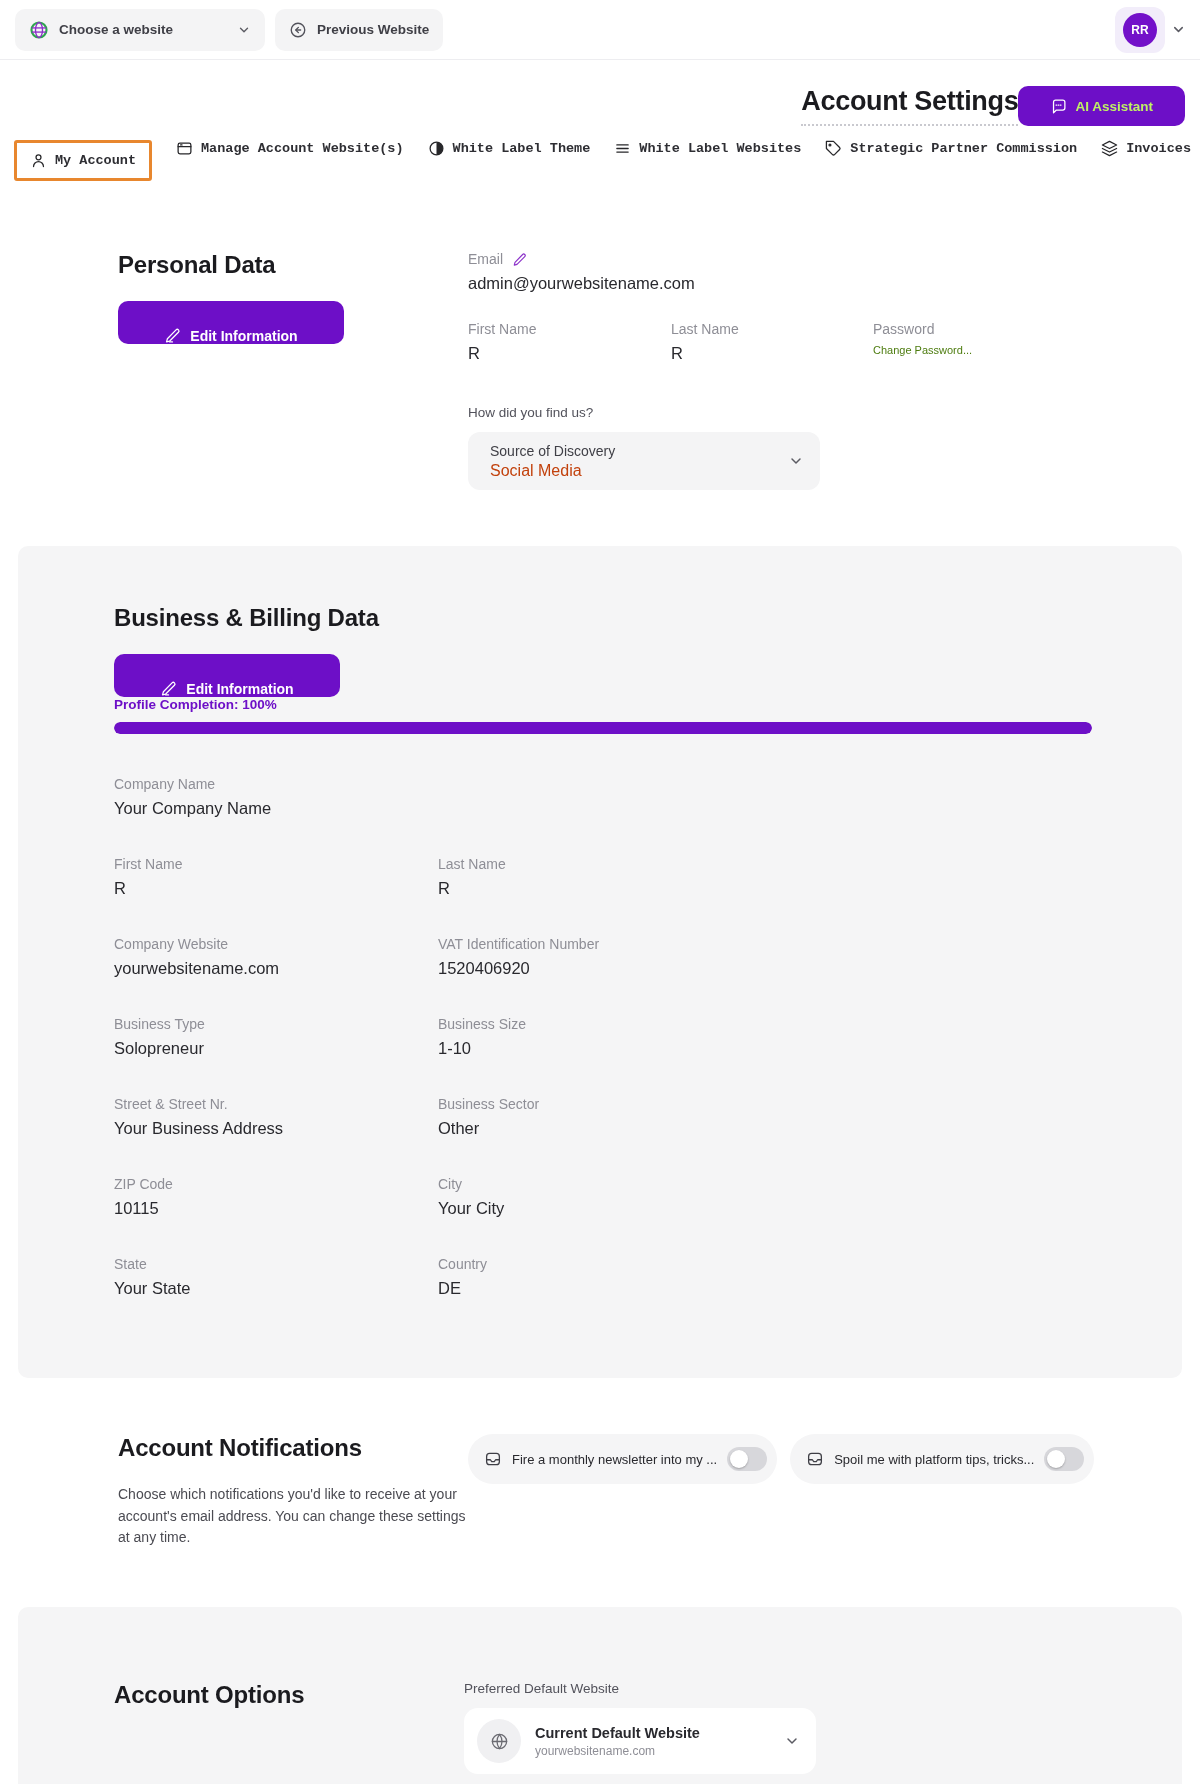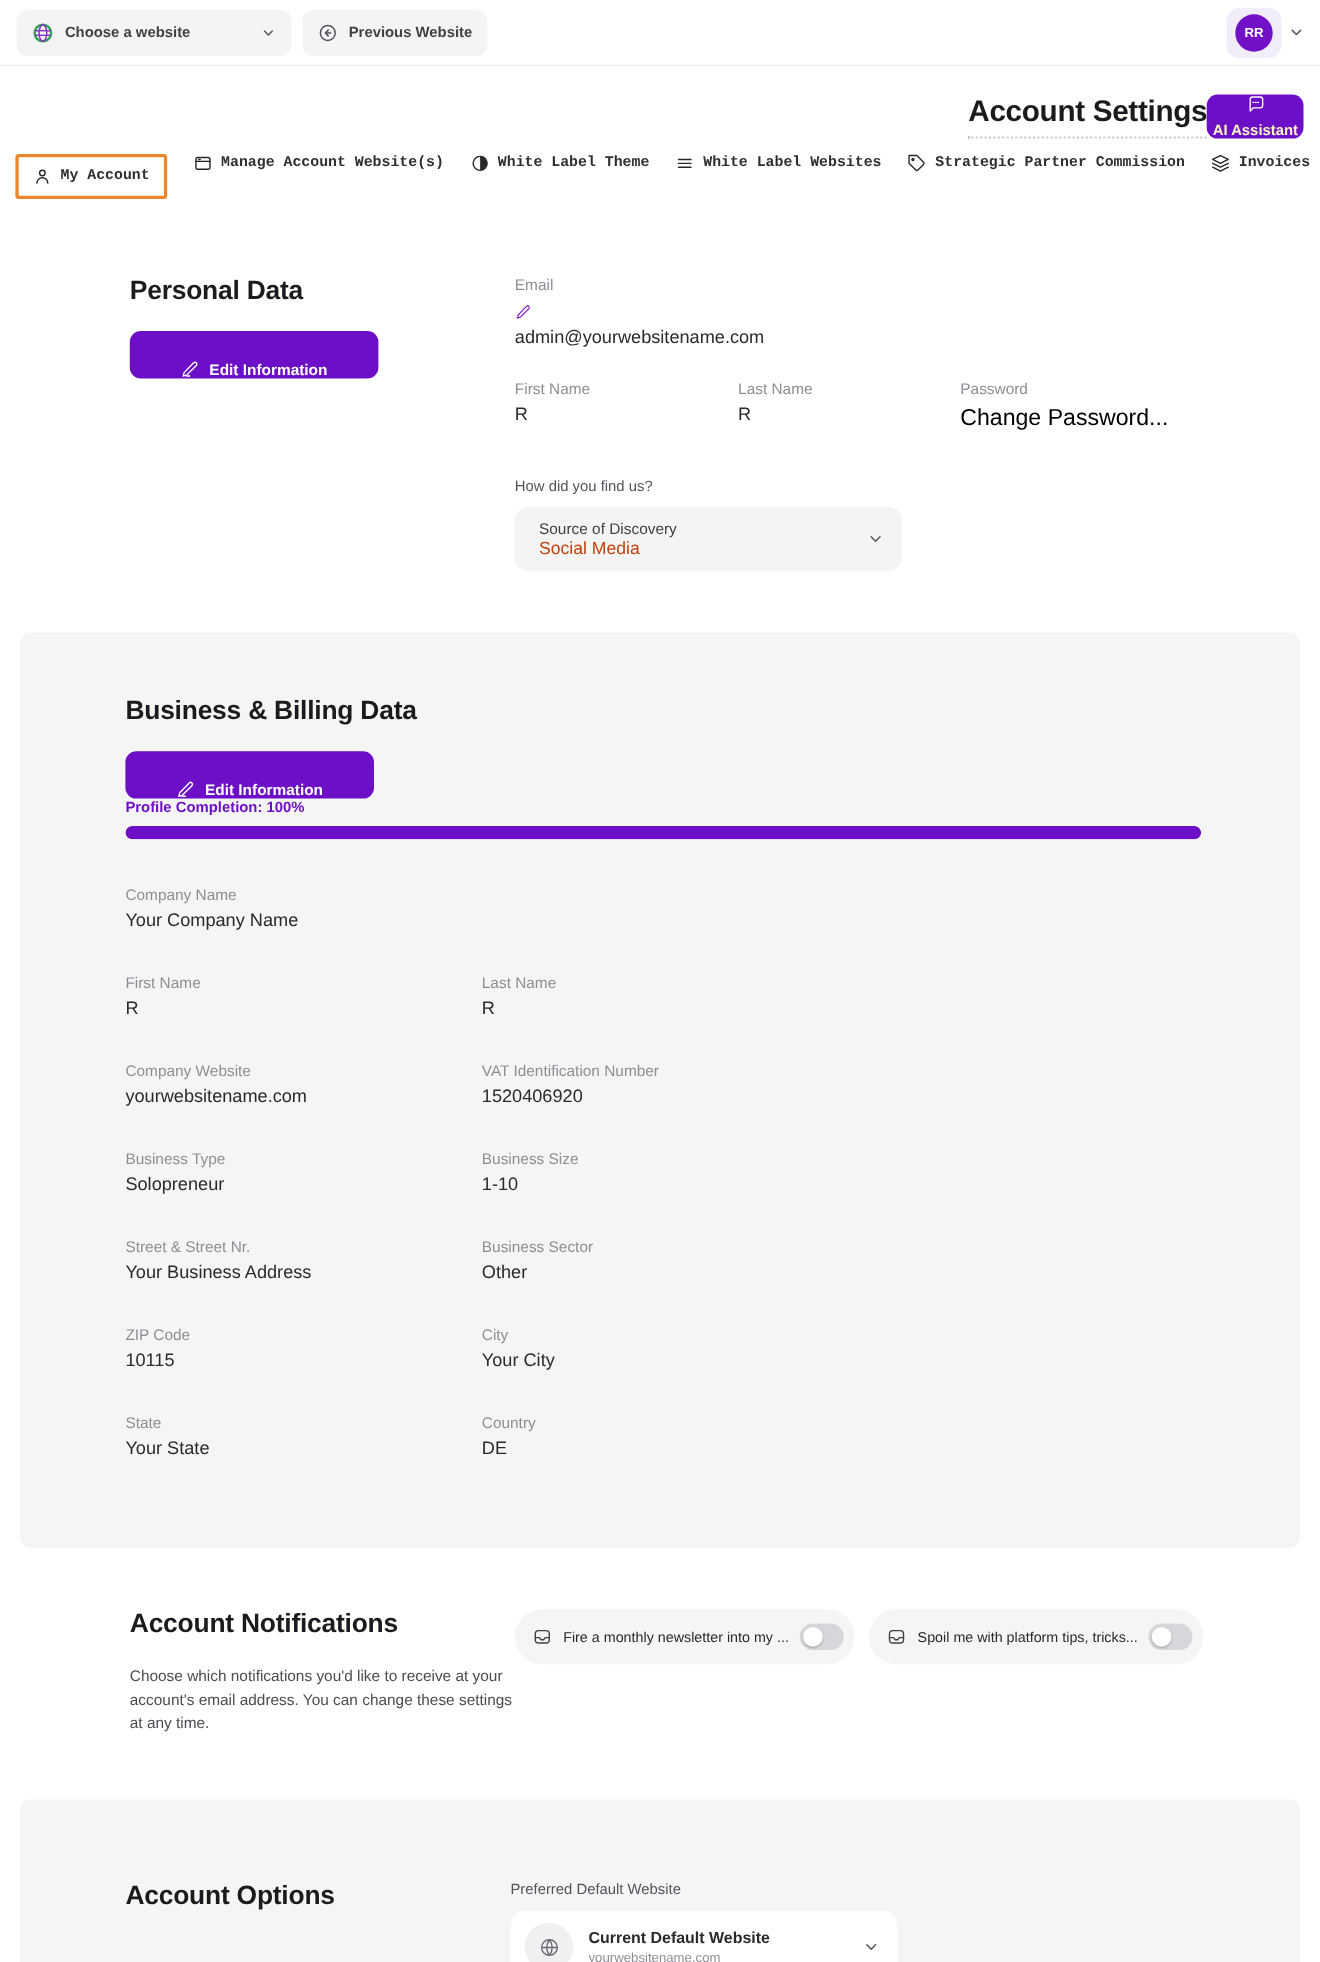--- a/index.html
+++ b/index.html
@@ -16,23 +16,23 @@
   .avatar-wrap { margin-left:auto; display:flex; align-items:center; gap:6px; }
   .avatar-box { background:#f2edfa; border-radius:12px; padding:6px 8px; }
   .avatar { width:34px; height:34px; border-radius:50%; background:#7311c9; color:#fff;
     font-size:12px; font-weight:700; display:flex; align-items:center; justify-content:center; }
 
   
   .header-row { display:flex; align-items:flex-start; justify-content:flex-end;
     padding:26px 15px 0 29px; }
   .page-title { font-size:27px; font-weight:800; color:#1b1b1f; letter-spacing:-0.3px;
     border-bottom:2px dotted #c9c9cf; padding-bottom:7px; }
-  .btn-primary { display:inline-flex; align-items:center; gap:8px; background:#6D0FC7; color:#fef9c3;
+  .btn-primary { display:inline-flex; align-items:center; gap:8px; background:#6D0FC7; color:#bef264;
     border:none; border-radius:10px; font-size:13.5px; font-weight:700; height:40px;
-    padding:0 5px; cursor:pointer; font-family:inherit;flex-direction:column; }
+    padding:0 32px; cursor:pointer; font-family:inherit; }
 
   
   .tabs { display:flex; align-items:flex-start; gap:24px; margin:14px 0 0 14px;font-family:Liberation Mono, monospace; }
   .tab { display:flex; align-items:center; gap:8px; font-size:13.5px; font-weight:700;
     color:#2e2e33; cursor:pointer; white-space:nowrap; }
   .tab svg { flex:0 0 auto; }
   .tab-highlight { border:3px solid #E8872E; border-radius:3px; padding:9px 13px; }
 
   
   .section { display:flex; }
@@ -40,21 +40,21 @@
   .section .right { flex:1; }
   .sec-heading { font-size:24px; font-weight:700; color:#1b1b1f; letter-spacing:-0.2px; }
   .btn-edit { margin-top:22px; width:226px; height:43px; display:flex; align-items:flex-end;
     justify-content:center; gap:9px; background:#6D0FC7; color:#fff; border:none;
     border-radius:10px; font-size:14px; font-weight:700; cursor:pointer; font-family:inherit; }
   .label { font-size:14px; color:#8e8e96; margin-bottom:7px; }
   .value { font-size:16.5px; font-weight:500; color:#29292e; }
 
   .personal { padding:70px 112px 0 118px; }
   .row3 { display:grid; grid-template-columns:203px 202px 1fr; margin-top:28px; }
-  .link-purple { color:#000000; font-size:21px; font-weight:500; cursor:pointer; }
+  .link-purple { color:#4d7c0f; font-size:11px; font-weight:500; cursor:pointer; }
   .findus { margin-top:42px; font-size:13.5px; color:#52525b; }
   .select-card { margin-top:12px; width:352px; height:58px; background:#f4f4f5; border-radius:12px;
     display:flex; align-items:center; padding:0 16px 0 22px; cursor:pointer; }
   .select-card .txt { flex:1; }
   .select-card .t1 { font-size:14px; font-weight:500; color:#3f3f46; }
   .select-card .t2 { font-size:16px; color:#c2410c; margin-top:3px; }
 
   .panel { background:#f5f5f6; border-radius:10px; margin:56px 18px 0 18px; }
   .panel .section { padding:58px 90px 42px 96px;flex-direction:column; }
 
@@ -230,21 +230,21 @@
       <span>
         <svg width="17" height="17" viewBox="0 0 24 24" fill="none" stroke="#fff" stroke-width="1.8" stroke-linecap="round" stroke-linejoin="round">
           <path d="M17 4a2.4 2.4 0 1 1 3.4 3.4L8 19.8 3.6 21l1.2-4.4z"></path>
             <line x1="8" y1="21" x2="12" y2="21"></line>
         </svg>
       </span>
       <span>Edit Information</span>
     </button>
   </div>
   <div class="right">
-    <div style="display:flex; gap:9px;flex-direction:column;">
+    <div style="display:flex; align-items:center; gap:9px;">
       <span class="label" style="margin-bottom:0;">Email</span>
       <span>
         <svg width="15" height="15" viewBox="0 0 24 24" fill="none" stroke="#8B30C9" stroke-width="1.8" stroke-linecap="round" stroke-linejoin="round">
           <path d="M17 4a2.4 2.4 0 1 1 3.4 3.4L8 19.8 3.6 21l1.2-4.4z"></path>
         </svg>
       </span>
     </div>
     <div class="value" style="margin-top:7px;">admin@yourwebsitename.com</div>
 
     <div class="row3">

